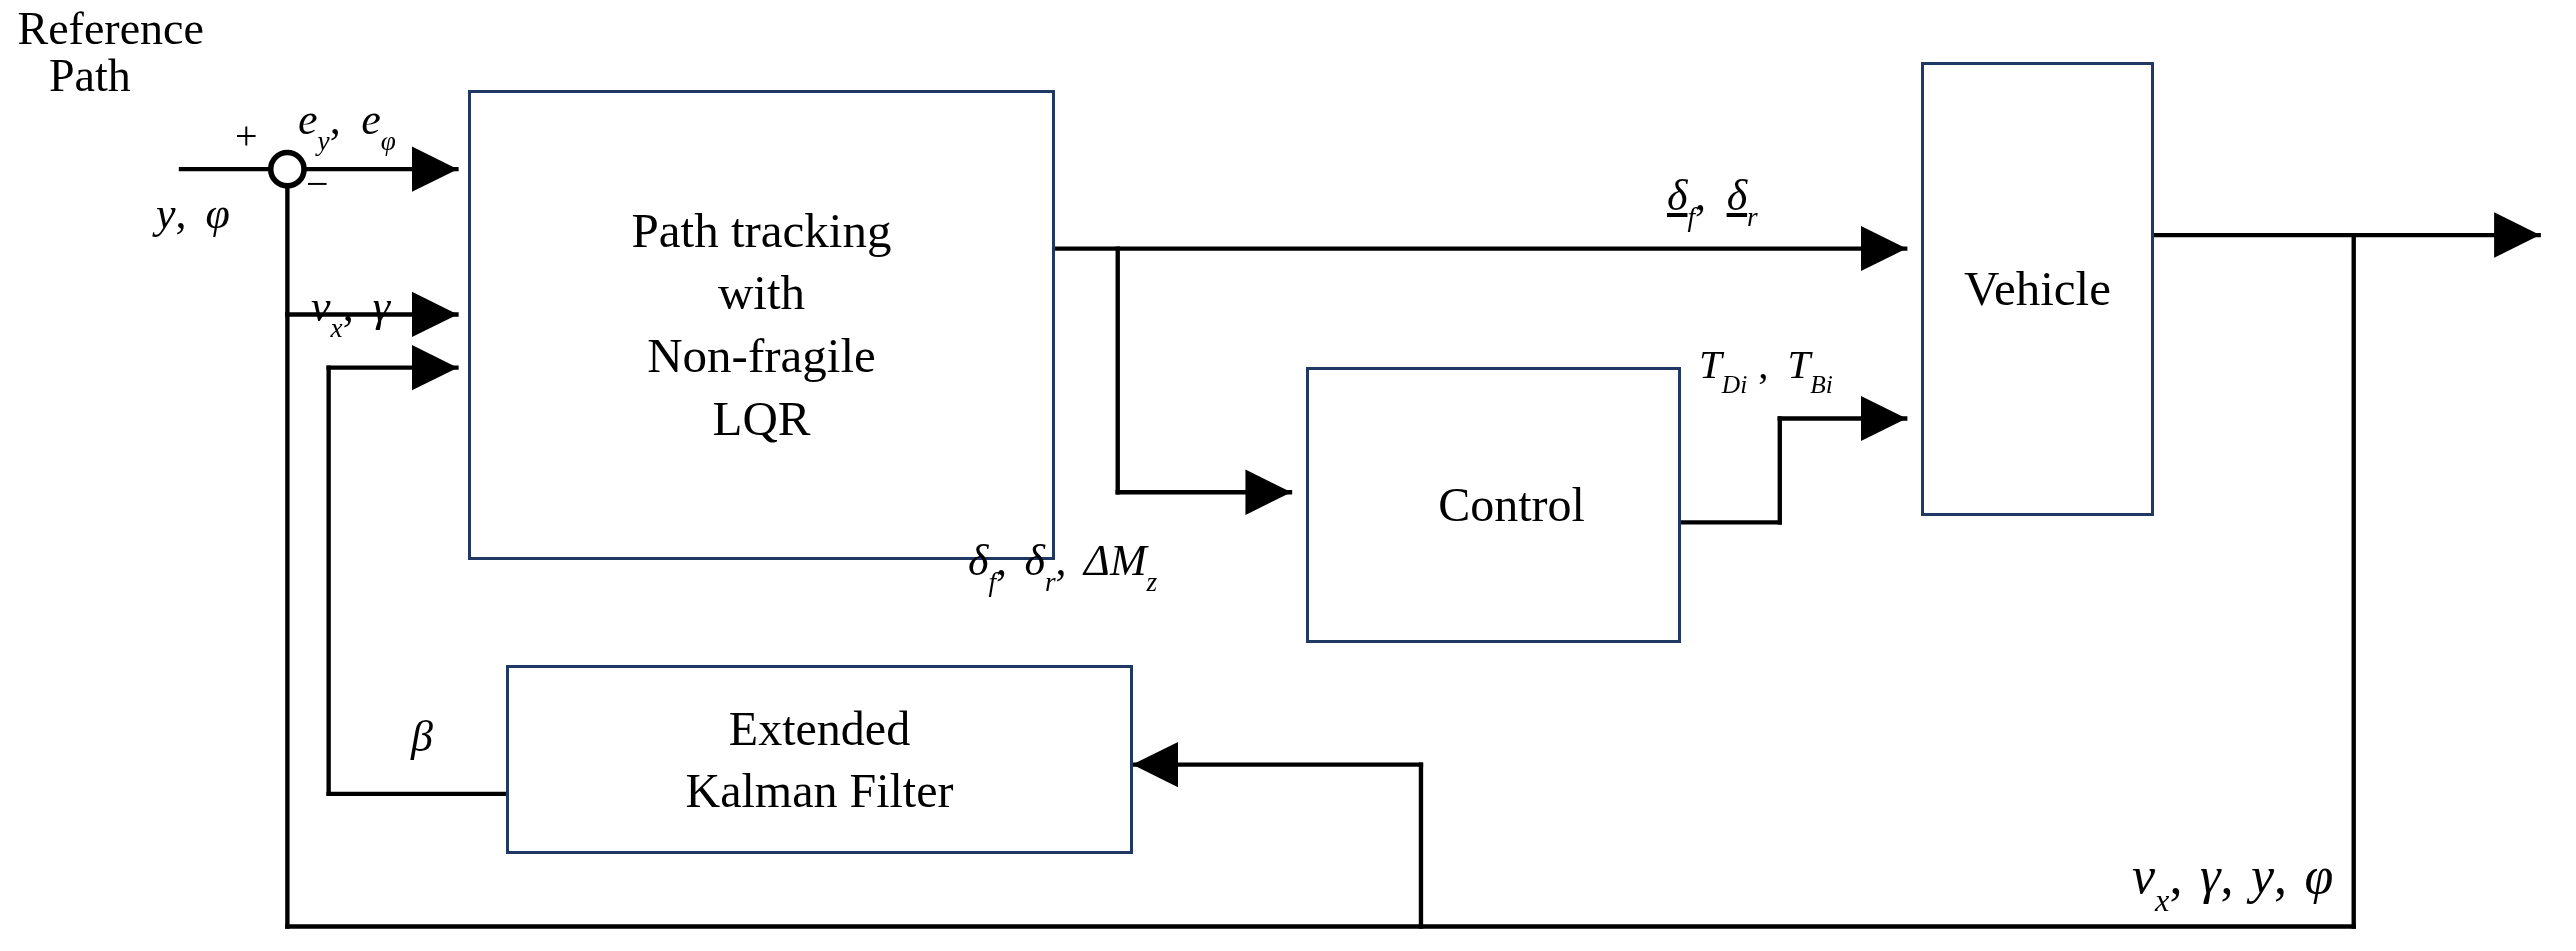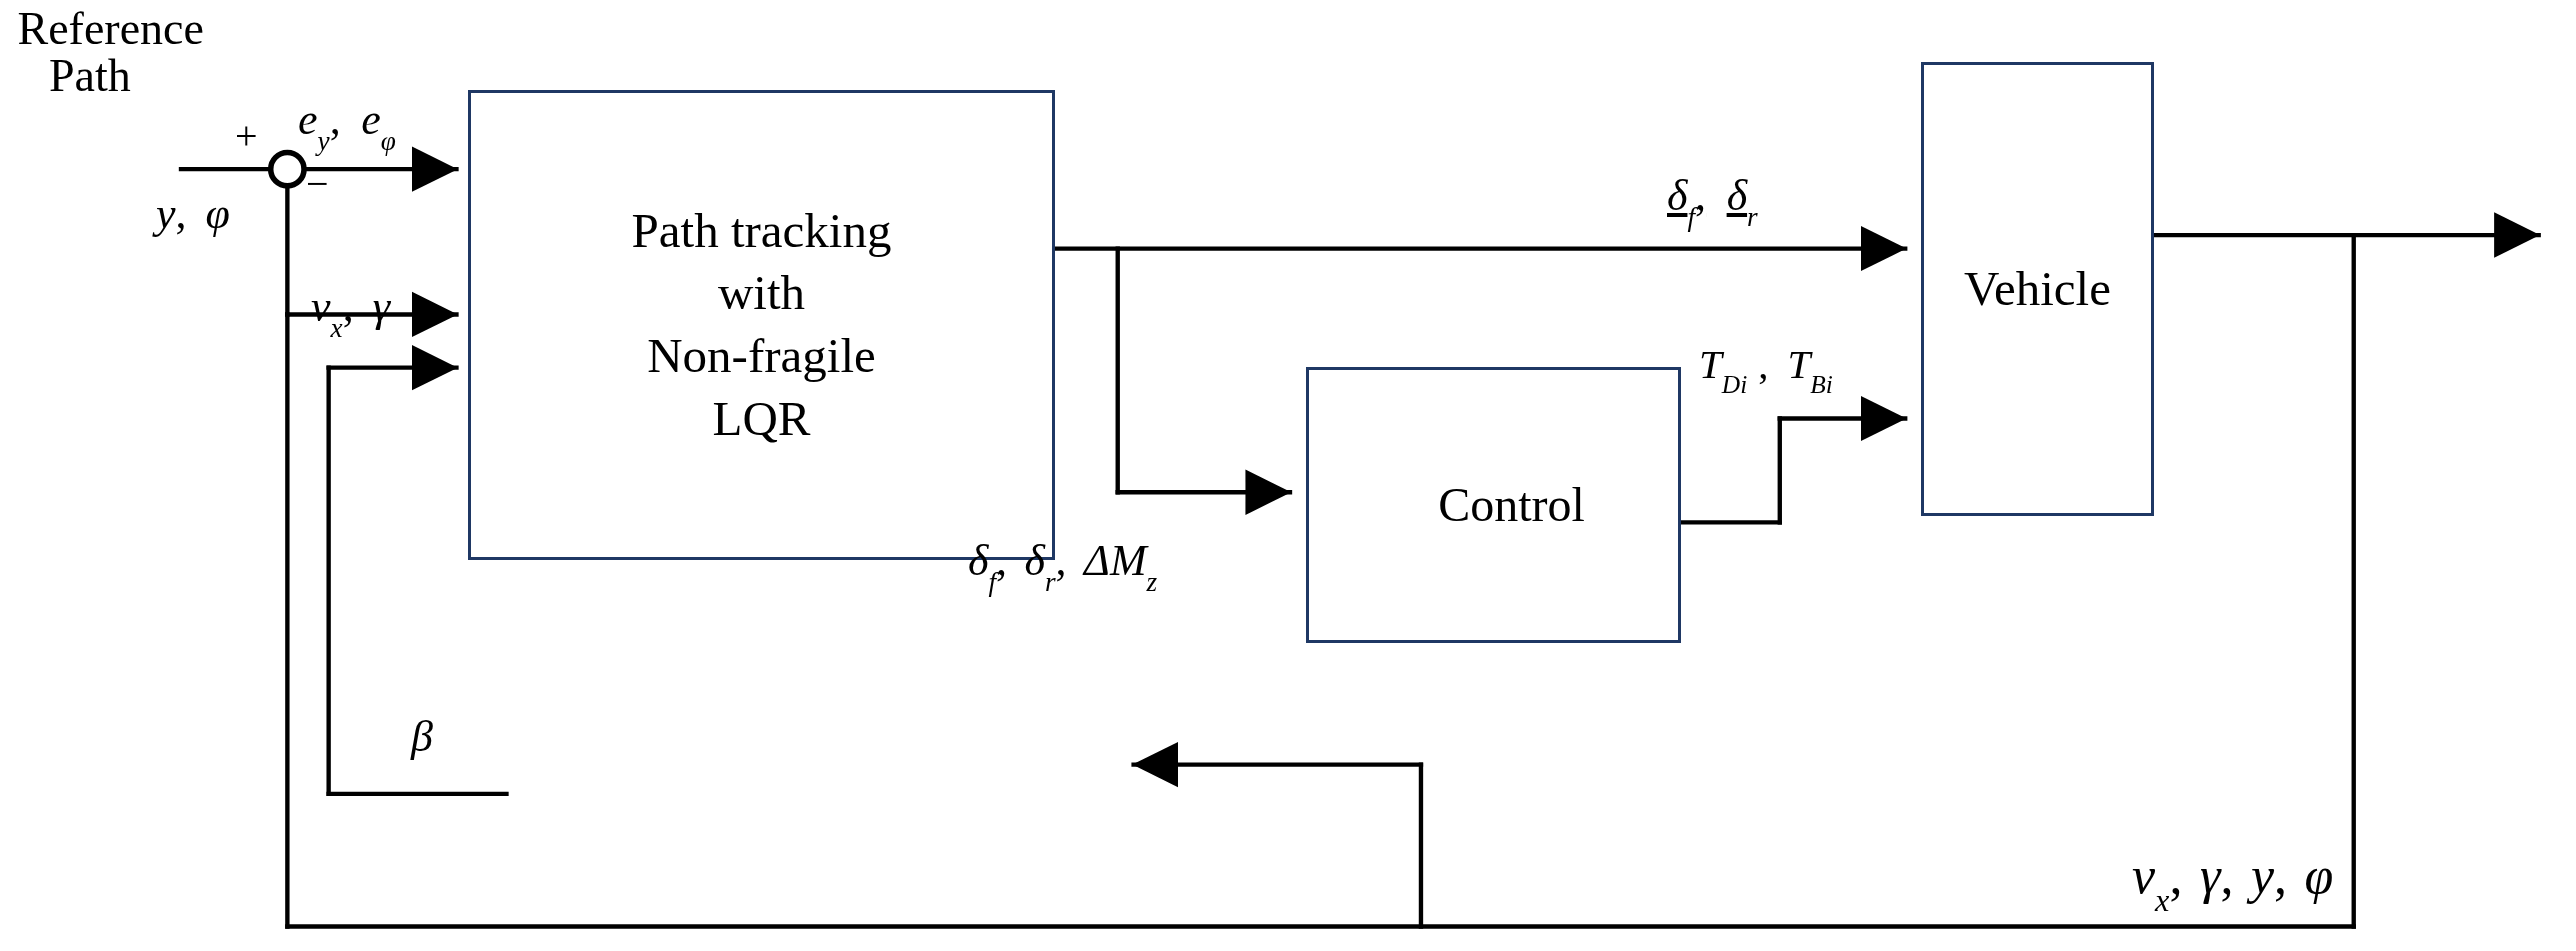--- a/index.html
+++ b/index.html
@@ -110,20 +110,24 @@
   </div>
 
   <div class="blk" style="left:1306px; top:367px; width:375px; height:276px; font-size:48px;padding-left:36px;">
     <span class="ln">Control</span>
   </div>
 
   <div class="blk" style="left:1921px; top:62px; width:233px; height:454px; font-size:49px;">
     <span class="ln">Vehicle</span>
   </div>
 
+  <div class="blk" style="left:506px; top:665px; width:627px; height:189px; font-size:48px;">
+    <span class="ln">Extended</span>
+    <span class="ln">Kalman Filter</span>
+  </div>
 
   <div class="lbl" style="left:17.5px; top:4.8px; font-size:46px;font-family:Liberation Serif, serif;">Reference</div>
   <div class="lbl" style="left:49px; top:52px; font-size:46px;">Path</div>
 
   <div class="lbl" style="left:235px; top:115px; font-size:40px;">+</div>
   <div class="lbl" style="left:306px; top:163px; font-size:40px;">−</div>
 
   <div class="lbl" style="left:298px; top:79px; font-size:44px;margin-top:18px;">
     <span class="it">e</span><span class="sub">y</span><span class="it cm" style="padding-right:20.6px;">,</span><span class="it">e</span><span class="sub">φ</span>
   </div>

